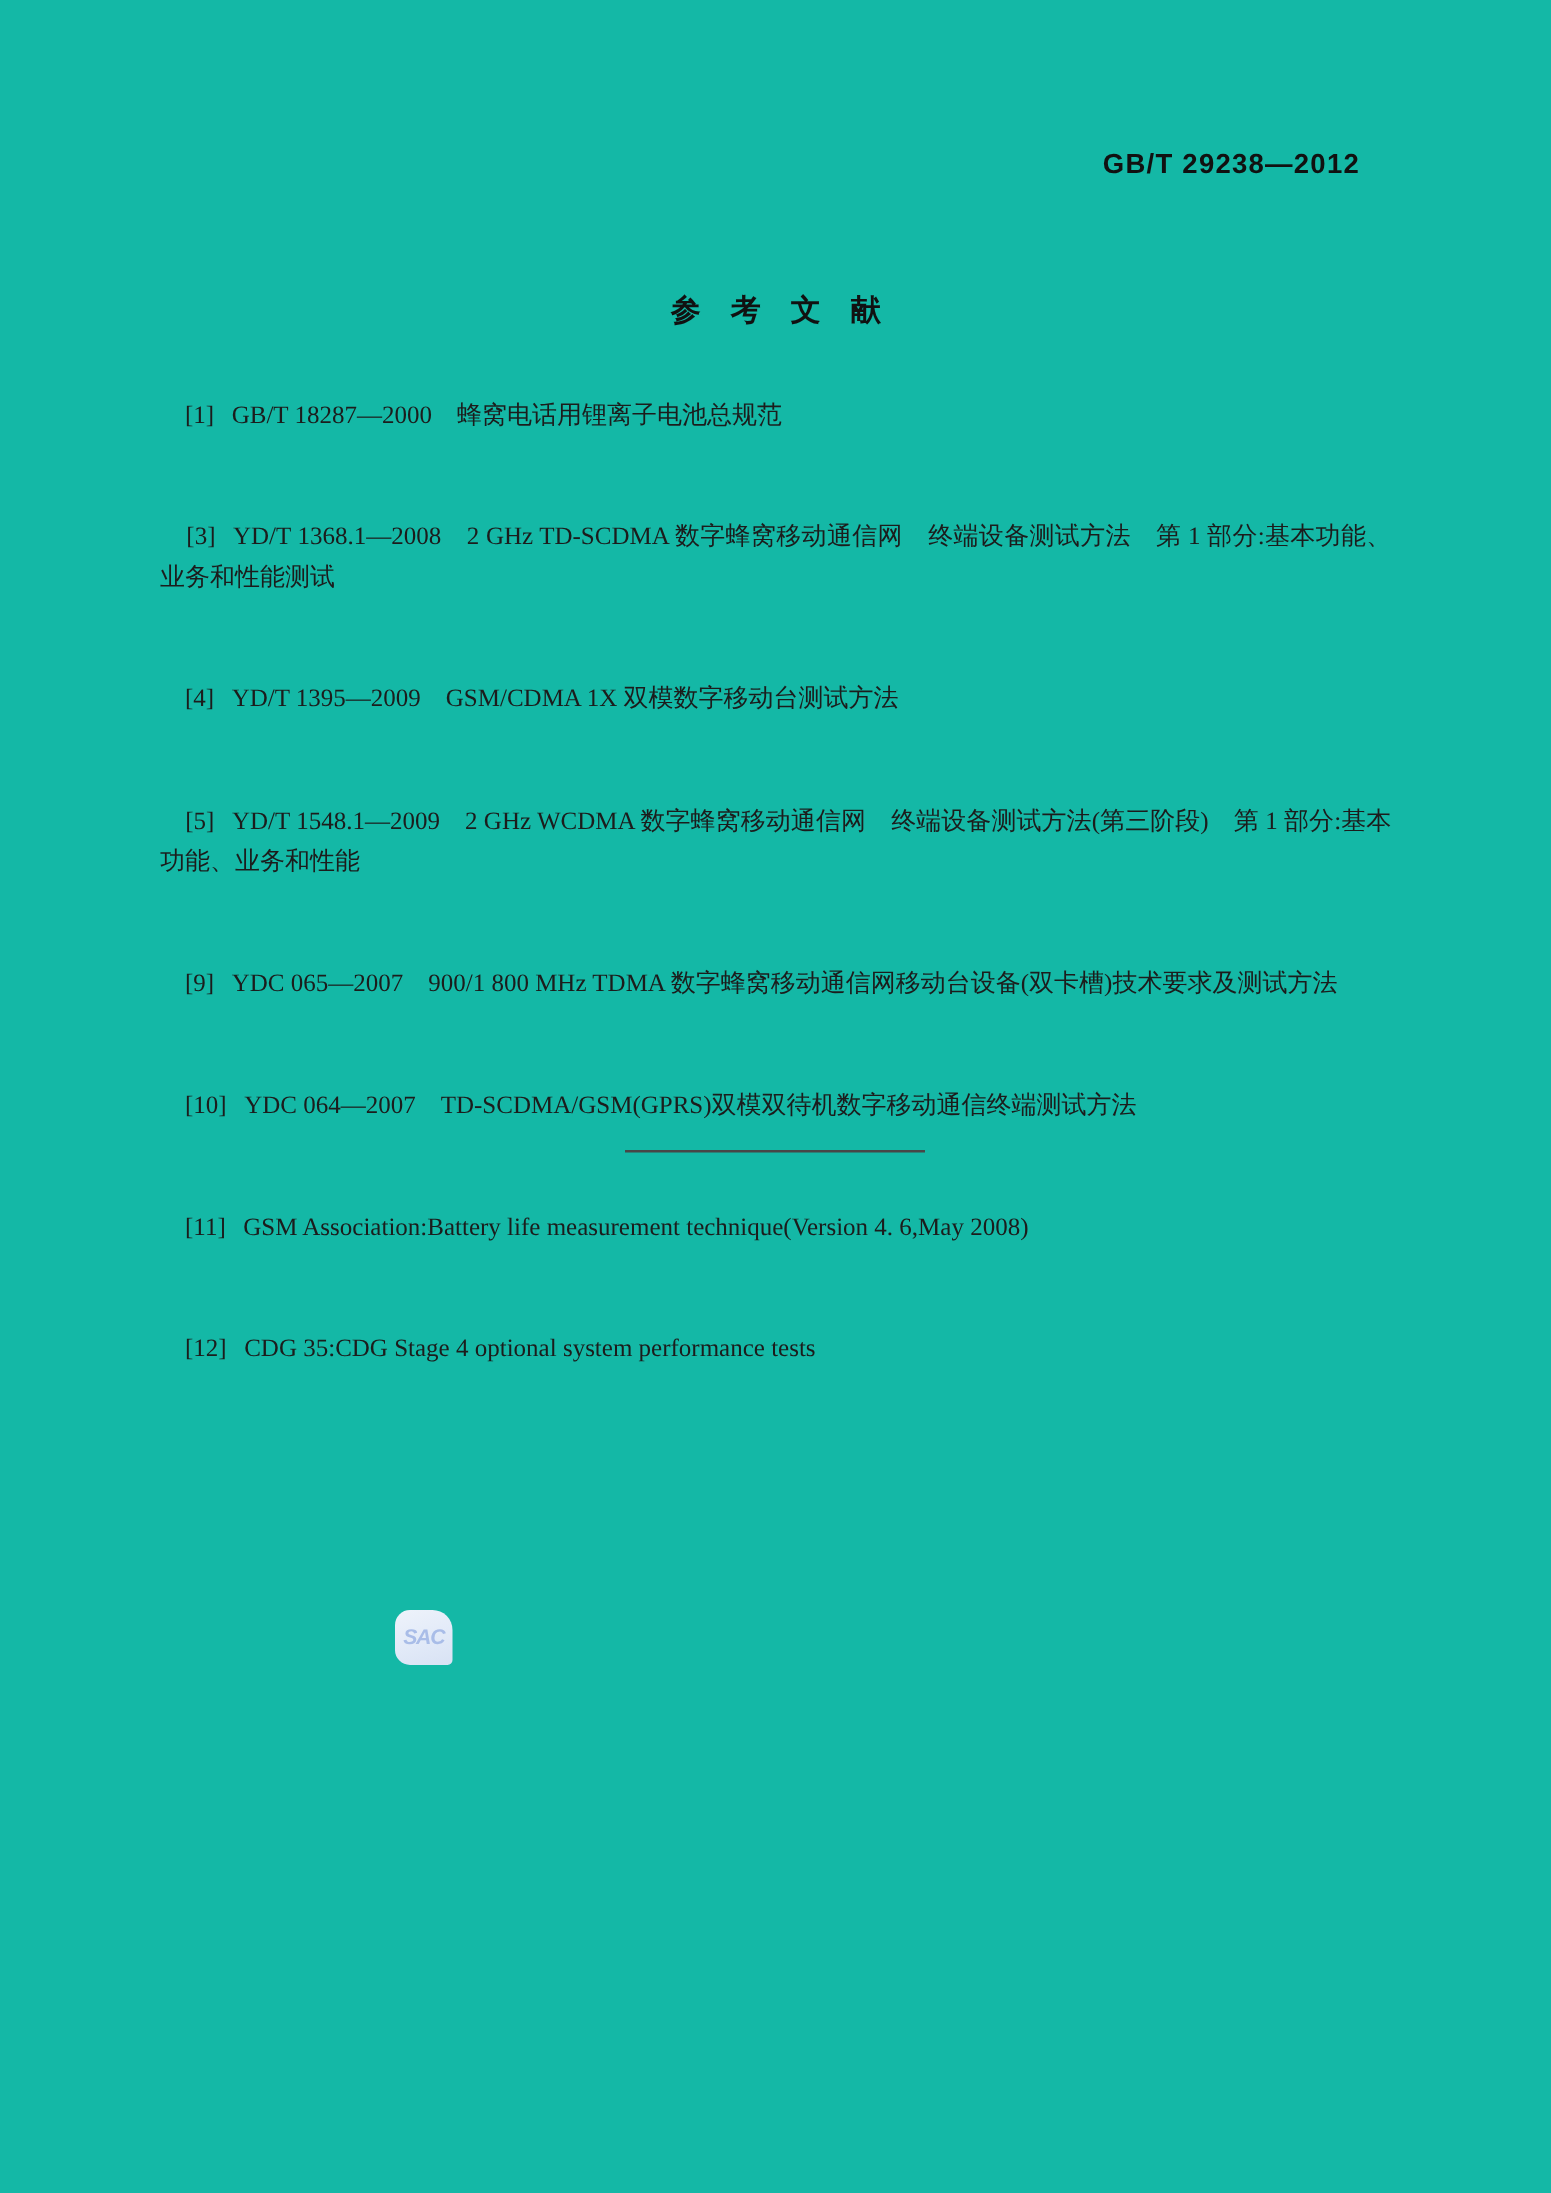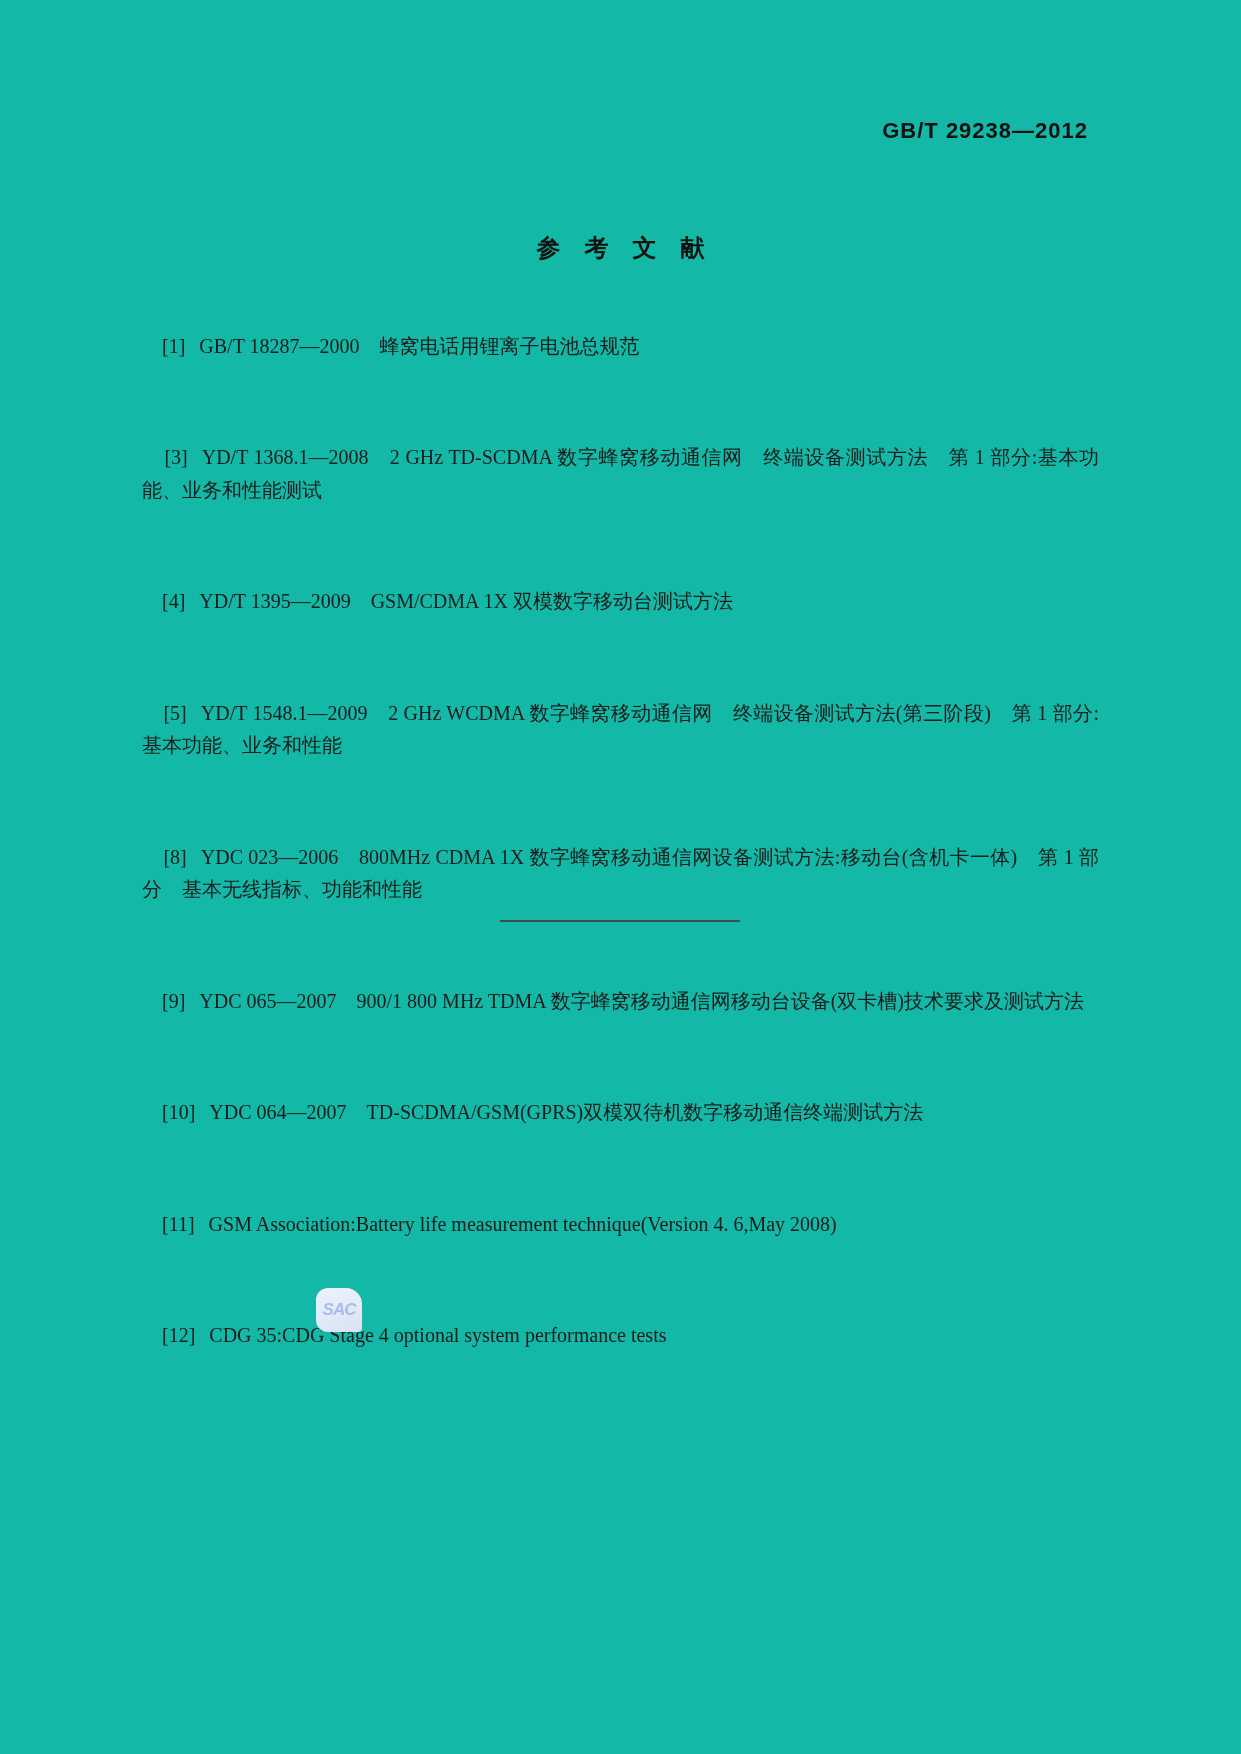--- a/index.html
+++ b/index.html
@@ -41,21 +41,21 @@
   }
   .refs {
     position: absolute;
     top: 283px;
     left: 128px;
     width: 985px;
     font-size: 20px;
     line-height: 32.5px;
   }
   .refs p.ref {
-    margin: 14px;
+    margin: 0;
     text-indent: 26px;
     text-align: justify;
     text-justify: inter-ideograph;
     white-space: pre-wrap;
   }
   .ref-label {
     margin-right: 14px;
   }
   .end-rule {
     position: absolute;
@@ -108,23 +108,20 @@
   <p class="ref">
     <span class="ref-label">[4]</span><span class="ref-body">YD/T 1395—2009　GSM/CDMA 1X 双模数字移动台测试方法</span>
   </p>
 
   <p class="ref">
     <span class="ref-label">[5]</span><span class="ref-body">YD/T 1548.1—2009　2 GHz WCDMA 数字蜂窝移动通信网　终端设备测试方法(第三阶段)　第 1 部分:基本功能、业务和性能</span>
   </p>
 
 
 
-  <p class="ref">
-    <span class="ref-label">[8]</span><span class="ref-body">YDC 023—2006　800MHz CDMA 1X 数字蜂窝移动通信网设备测试方法:移动台(含机卡一体)　第 1 部分　基本无线指标、功能和性能</span>
-  </p>
 
   <p class="ref">
     <span class="ref-label">[9]</span><span class="ref-body">YDC 065—2007　900/1 800 MHz TDMA 数字蜂窝移动通信网移动台设备(双卡槽)技术要求及测试方法</span>
   </p>
 
   <p class="ref">
     <span class="ref-label">[10]</span><span class="ref-body">YDC 064—2007　TD-SCDMA/GSM(GPRS)双模双待机数字移动通信终端测试方法</span>
   </p>
 
   <p class="ref">

